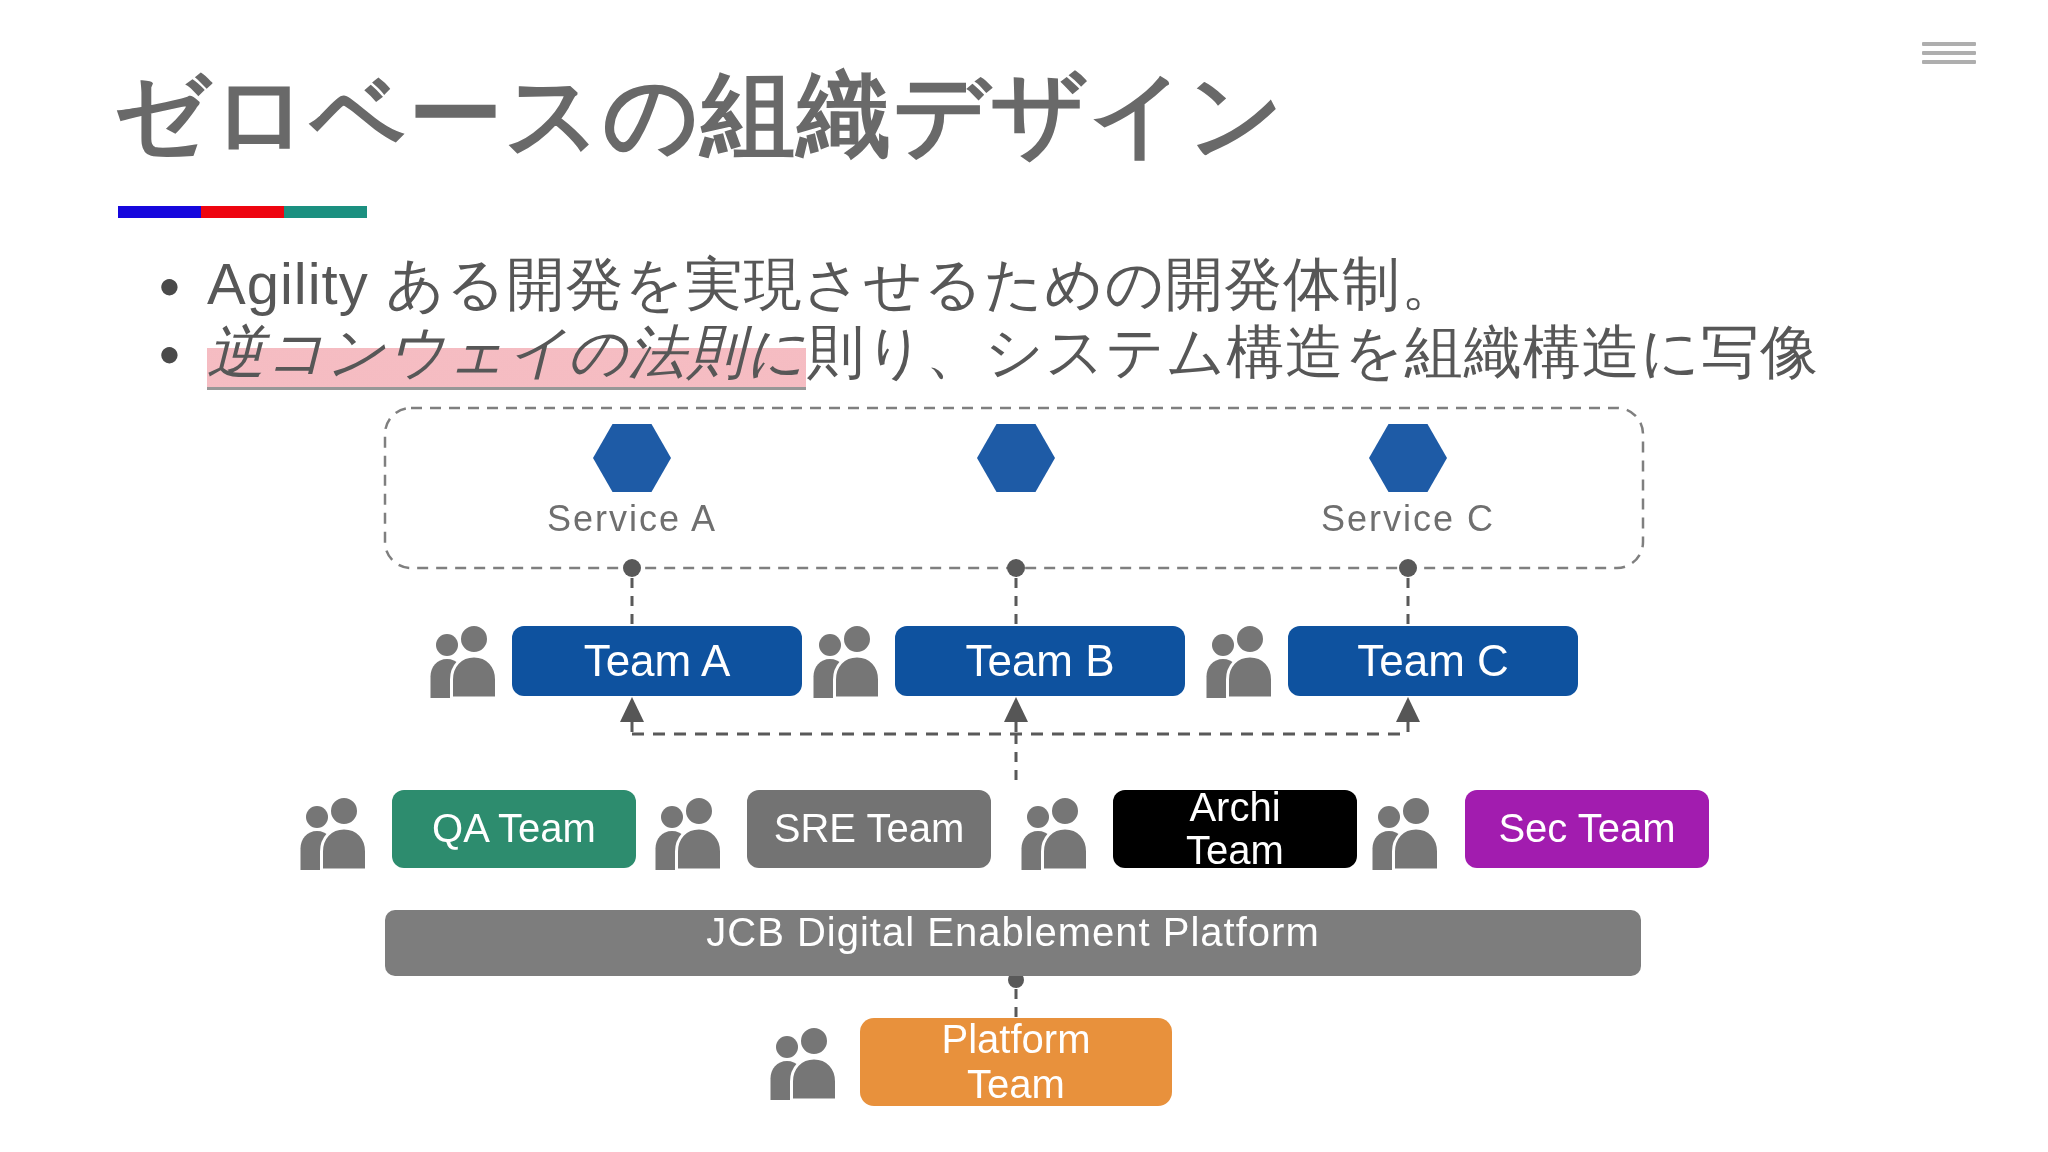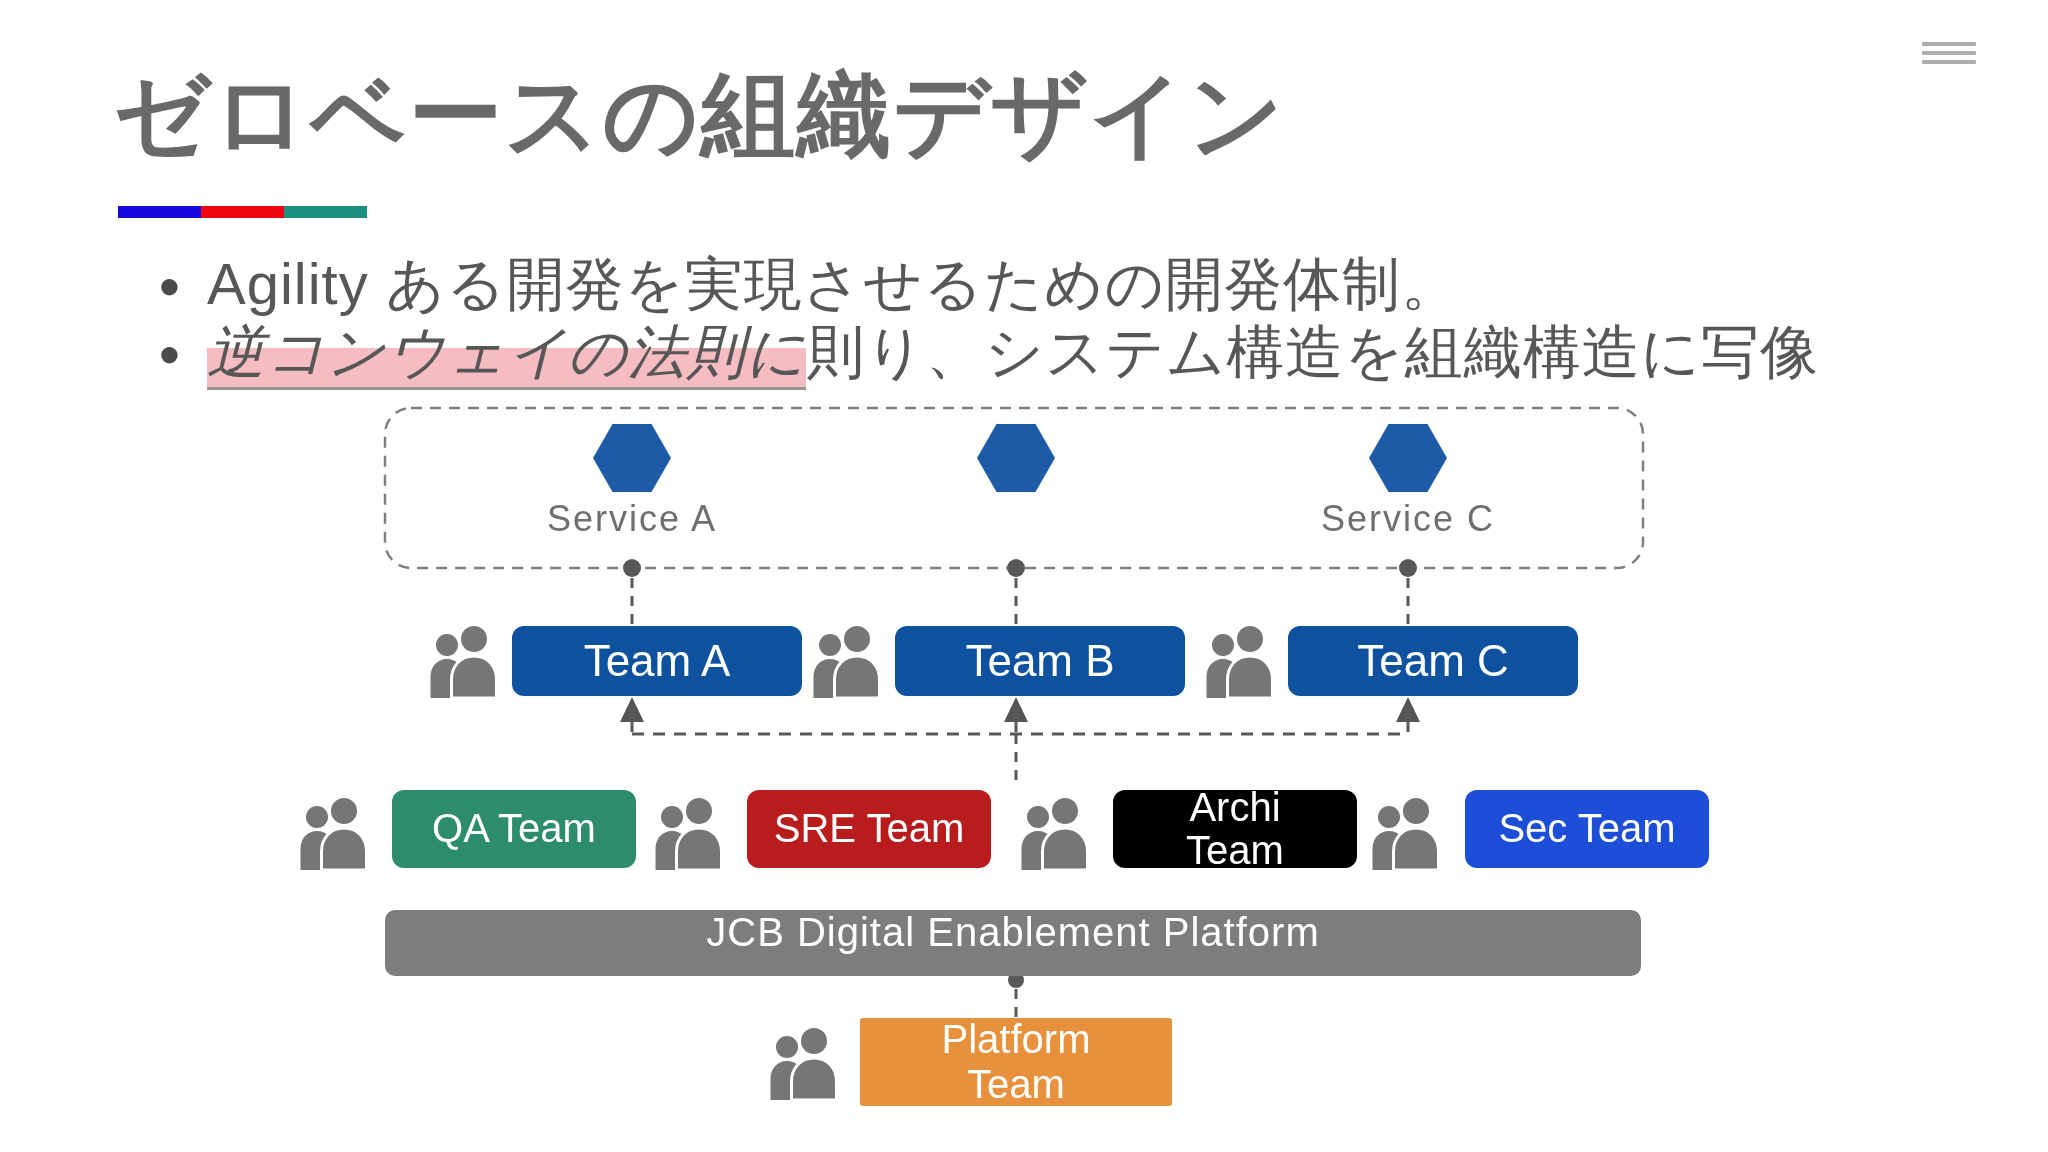--- a/index.html
+++ b/index.html
@@ -37,21 +37,21 @@
     position:absolute;display:flex;align-items:center;justify-content:center;
     color:#ffffff;text-align:center;border-radius:12px;
   }
   .stream{top:626px;width:290px;height:70px;font-size:44px;}
   .support{top:790px;width:244px;height:78px;font-size:40px;line-height:1.08;}
   .ppl{position:absolute;}
   #platform-bar{
     position:absolute;left:385px;top:910px;width:1256px;height:66px;border-radius:10px;
     display:flex;align-items:flex-start;justify-content:center;color:#ffffff;font-size:40px;letter-spacing:1px;
   }
-  #platform-team{left:860px;top:1018px;width:312px;height:88px;border-radius:3px;font-size:40px;line-height:1.12;}
+  #platform-team{left:860px;top:1018px;width:312px;height:88px;border-radius:14px;font-size:40px;line-height:1.12;}
 </style>
 </head>
 <body>
 
 <div id="slide">
 
   <div id="hamburger">
     <div class="bar"></div>
     <div class="bar"></div>
     <div class="bar"></div>
@@ -157,41 +157,41 @@
   <div class="teambox support" style="left: 392px; background: rgb(45, 140, 110);">
     <span>QA Team</span>
   </div>
   <div class="ppl" style="left:653px;top:794px;">
 <svg width="72" height="76" viewBox="0 0 72 76">
   <circle cx="19" cy="23" r="11" fill="#767676"></circle>
   <path d="M19 37c-10 0-16.5 8-16.5 17.5V76h33V54.5C35.5 45 29 37 19 37z" fill="#767676"></path>
   <circle cx="46" cy="17" r="14.5" fill="#767676" stroke="#ffffff" stroke-width="3"></circle>
   <path d="M46 34c-13.5 0-22.5 10-22.5 23.5V76h45V57.5C68.5 44 59.5 34 46 34z" fill="#767676" stroke="#ffffff" stroke-width="3"></path>
 </svg></div>
-  <div class="teambox support" style="left: 747px; background: #b91c1c;">
+  <div class="teambox support" style="left: 747px; background: #737373;">
     <span>SRE Team</span>
   </div>
   <div class="ppl" style="left:1019px;top:794px;">
 <svg width="72" height="76" viewBox="0 0 72 76">
   <circle cx="19" cy="23" r="11" fill="#767676"></circle>
   <path d="M19 37c-10 0-16.5 8-16.5 17.5V76h33V54.5C35.5 45 29 37 19 37z" fill="#767676"></path>
   <circle cx="46" cy="17" r="14.5" fill="#767676" stroke="#ffffff" stroke-width="3"></circle>
   <path d="M46 34c-13.5 0-22.5 10-22.5 23.5V76h45V57.5C68.5 44 59.5 34 46 34z" fill="#767676" stroke="#ffffff" stroke-width="3"></path>
 </svg></div>
   <div class="teambox support" style="left: 1113px; background: #000000;">
     <span><span>Archi</span><br><span>Team</span></span>
   </div>
   <div class="ppl" style="left:1370px;top:794px;">
 <svg width="72" height="76" viewBox="0 0 72 76">
   <circle cx="19" cy="23" r="11" fill="#767676"></circle>
   <path d="M19 37c-10 0-16.5 8-16.5 17.5V76h33V54.5C35.5 45 29 37 19 37z" fill="#767676"></path>
   <circle cx="46" cy="17" r="14.5" fill="#767676" stroke="#ffffff" stroke-width="3"></circle>
   <path d="M46 34c-13.5 0-22.5 10-22.5 23.5V76h45V57.5C68.5 44 59.5 34 46 34z" fill="#767676" stroke="#ffffff" stroke-width="3"></path>
 </svg></div>
-  <div class="teambox support" style="left: 1465px; background: #1d4ed8;">
+  <div class="teambox support" style="left: 1465px; background: #a21caf;">
     <span>Sec Team</span>
   </div>
 
   <div id="platform-bar" style="background: rgb(125, 125, 125);">
     <span>JCB Digital Enablement Platform</span>
   </div>
   <div class="ppl" style="left:768px;top:1024px;">
 <svg width="72" height="76" viewBox="0 0 72 76">
   <circle cx="19" cy="23" r="11" fill="#767676"></circle>
   <path d="M19 37c-10 0-16.5 8-16.5 17.5V76h33V54.5C35.5 45 29 37 19 37z" fill="#767676"></path>

